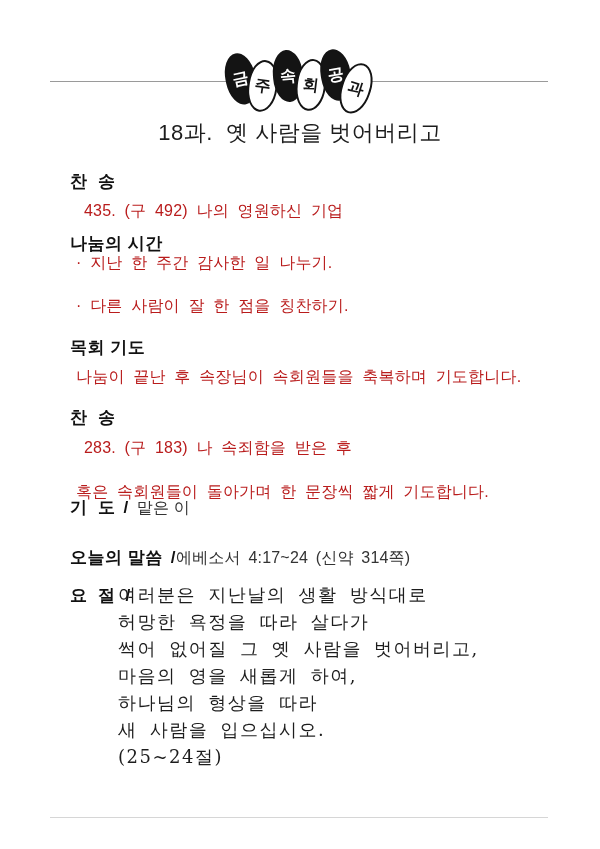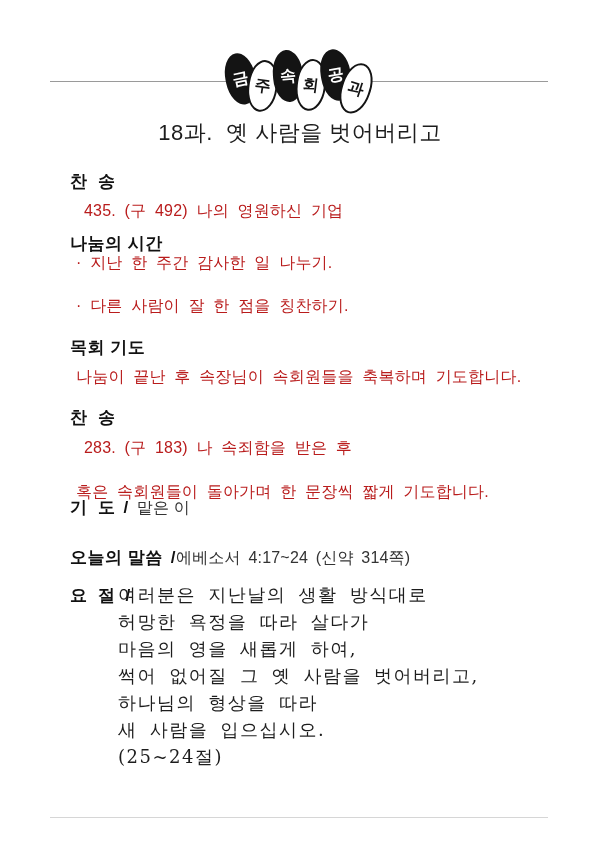--- a/index.html
+++ b/index.html
@@ -121,22 +121,22 @@
 
   <div class="h pre" style="top:476px;margin-top:20px;"><span class="inline-head pre">기  도</span><span class="inline-head" style="margin-left:8px;">/</span><span class="inline-head reg" style="margin-left:8px;font-size:16px;">맡은 이</span></div>
   <div class="t" style="top:482px;left:76px;">혹은 속회원들이 돌아가며 한 문장씩 짧게 기도합니다.</div>
 
   <div class="h pre" style="top:546px;"><span class="inline-head pre">오늘의 말씀</span><span class="inline-head" style="margin-left:8px;">/</span><span class="inline-head reg" style="margin-left:0;font-size:16px;word-spacing:3px;">에베소서 4:17~24 (신약 314쪽)</span></div>
 
   <div class="verse-head pre"><span class="inline-head pre">요  절</span><span class="inline-head" style="margin-left:10px;">/</span></div>
   <div class="verse-block">
     <div>여러분은 지난날의 생활 방식대로</div>
     <div>허망한 욕정을 따라 살다가</div>
+    <div>썩어 없어질 그 옛 사람을 벗어버리고,</div>
     <div>마음의 영을 새롭게 하여,</div>
-    <div>썩어 없어질 그 옛 사람을 벗어버리고,</div>
     <div>하나님의 형상을 따라</div>
     <div>새 사람을 입으십시오.</div>
     <div>(25~24절)</div>
   </div>
 
   <div class="bottom-line"></div>
 
 </div>
 
 </body></html>

